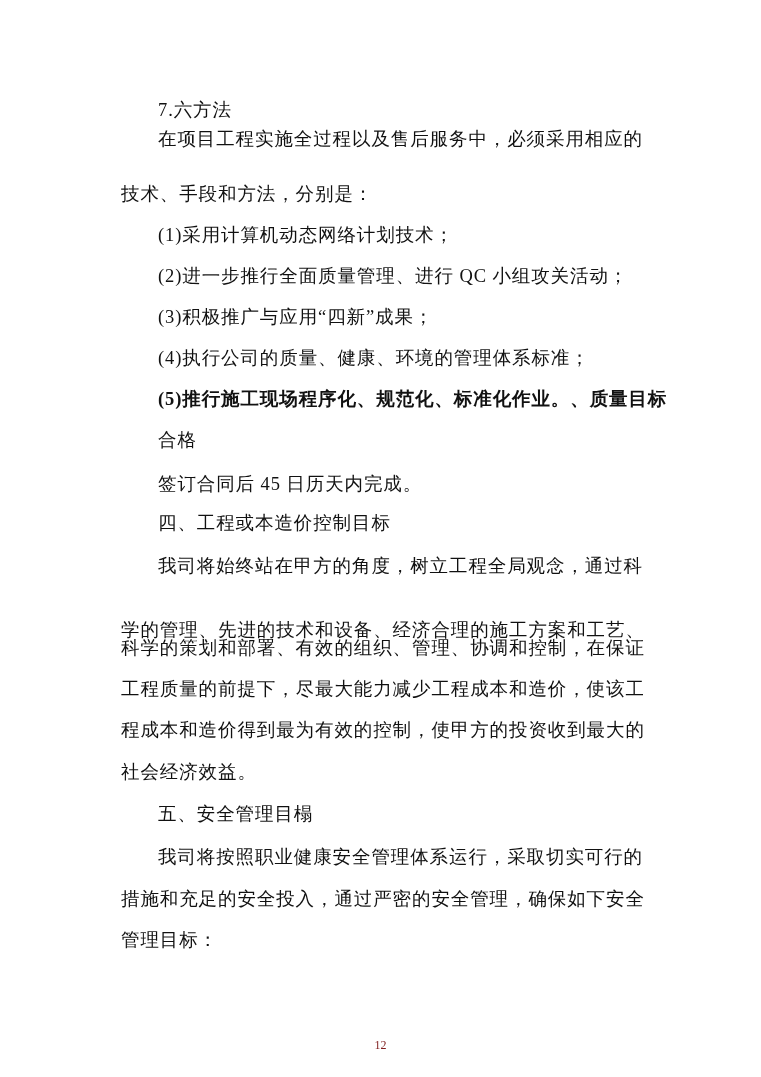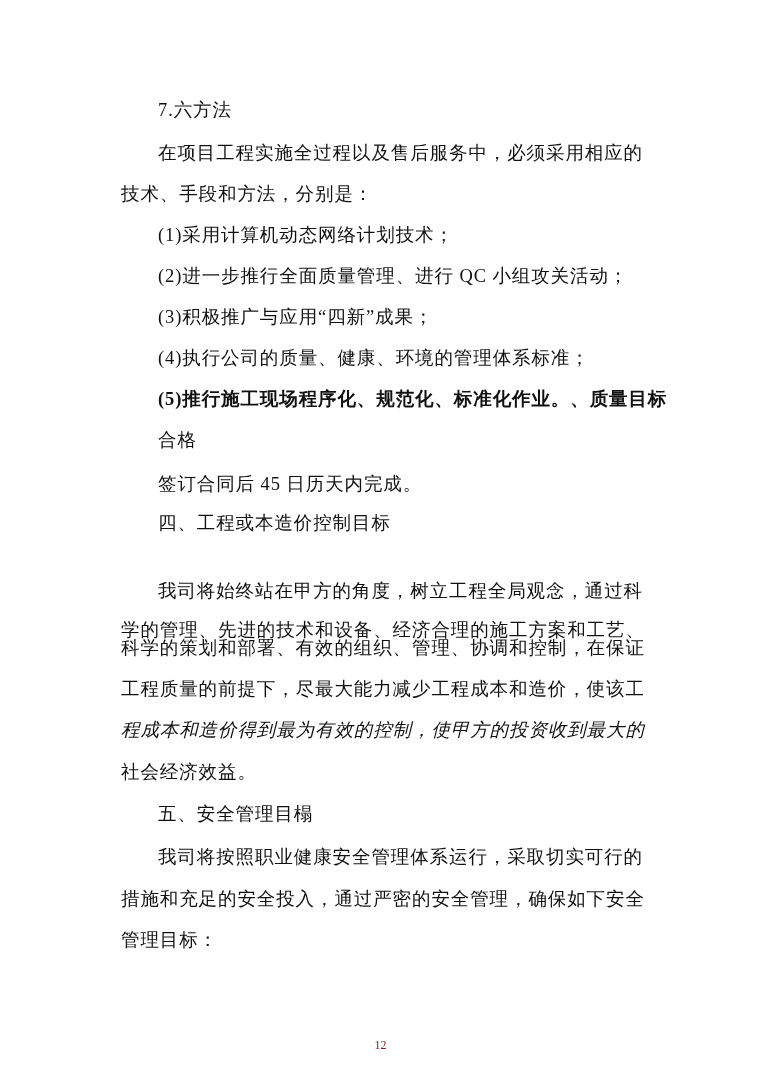--- a/index.html
+++ b/index.html
@@ -42,35 +42,35 @@
       font-size: 12px;
       line-height: 14px;
       color: #7f1d1d;
     }
   </style>
 </head>
 <body>
 
 <div class="page">
   <div class="line indent" style="top:98px;">7.六方法</div>
-  <div class="line indent" style="top:141px;">在项目工程实施全过程以及售后服务中，必须采用相应的</div>
+  <div class="line indent" style="top:127px;">在项目工程实施全过程以及售后服务中，必须采用相应的</div>
   <div class="line flush" style="top:182px;">技术、手段和方法，分别是：</div>
   <div class="line indent" style="top:223px;">(1)采用计算机动态网络计划技术；</div>
   <div class="line indent" style="top:264px;text-align:center;">(2)进一步推行全面质量管理、进行 QC 小组攻关活动；</div>
   <div class="line indent" style="top:305px;">(3)积极推广与应用“四新”成果；</div>
   <div class="line indent" style="top:346px;">(4)执行公司的质量、健康、环境的管理体系标准；</div>
   <div class="line indent" style="top:387px;font-weight:bold;">(5)推行施工现场程序化、规范化、标准化作业。、质量目标</div>
   <div class="line indent" style="top:428px;">合格</div>
   <div class="line indent" style="top:472px;">签订合同后 45 日历天内完成。</div>
   <div class="line indent" style="top:511px;">四、工程或本造价控制目标</div>
-  <div class="line indent" style="top:554px;margin-top:25px;">我司将始终站在甲方的角度，树立工程全局观念，通过科</div>
+  <div class="line indent" style="top:554px;">我司将始终站在甲方的角度，树立工程全局观念，通过科</div>
   <div class="line flush" style="top:595px;margin-top:23px;">学的管理、先进的技术和设备、经济合理的施工方案和工艺、</div>
   <div class="line flush" style="top:636px;">科学的策划和部署、有效的组织、管理、协调和控制，在保证</div>
   <div class="line flush" style="top:677px;">工程质量的前提下，尽最大能力减少工程成本和造价，使该工</div>
-  <div class="line flush" style="top:718px;font-style:italic;">程成本和造价得到最为有效的控制，使甲方的投资收到最大的</div>
+  <div class="line flush" style="top:718px;">程成本和造价得到最为有效的控制，使甲方的投资收到最大的</div>
   <div class="line flush" style="top:760px;">社会经济效益。</div>
   <div class="line indent" style="top:802px;">五、安全管理目榻</div>
   <div class="line indent" style="top:845px;">我司将按照职业健康安全管理体系运行，采取切实可行的</div>
   <div class="line flush" style="top:887px;">措施和充足的安全投入，通过严密的安全管理，确保如下安全</div>
   <div class="line flush" style="top:928px;">管理目标：</div>
 
   <div class="page-number">12</div>
 </div>
 
 </body></html>

